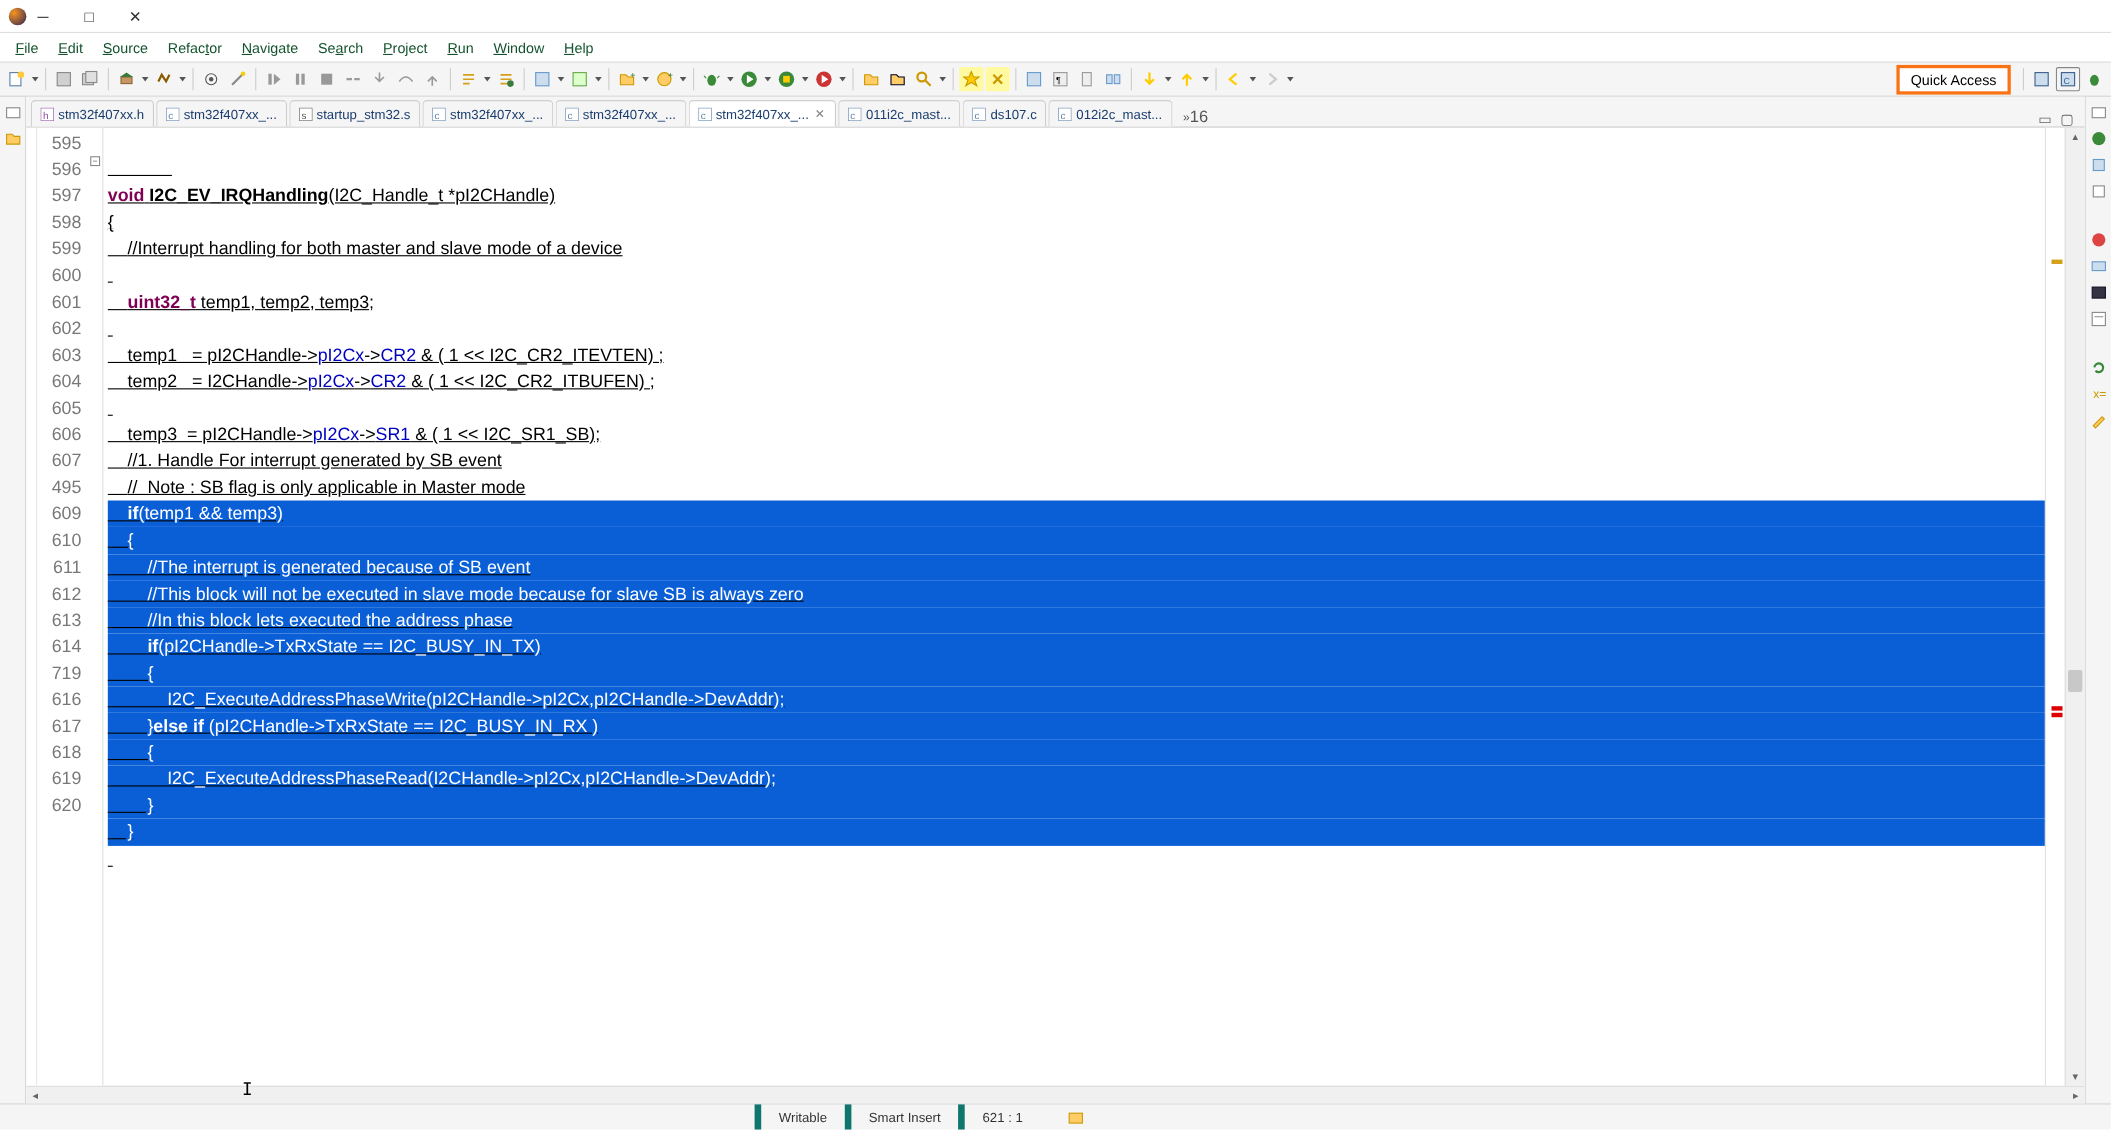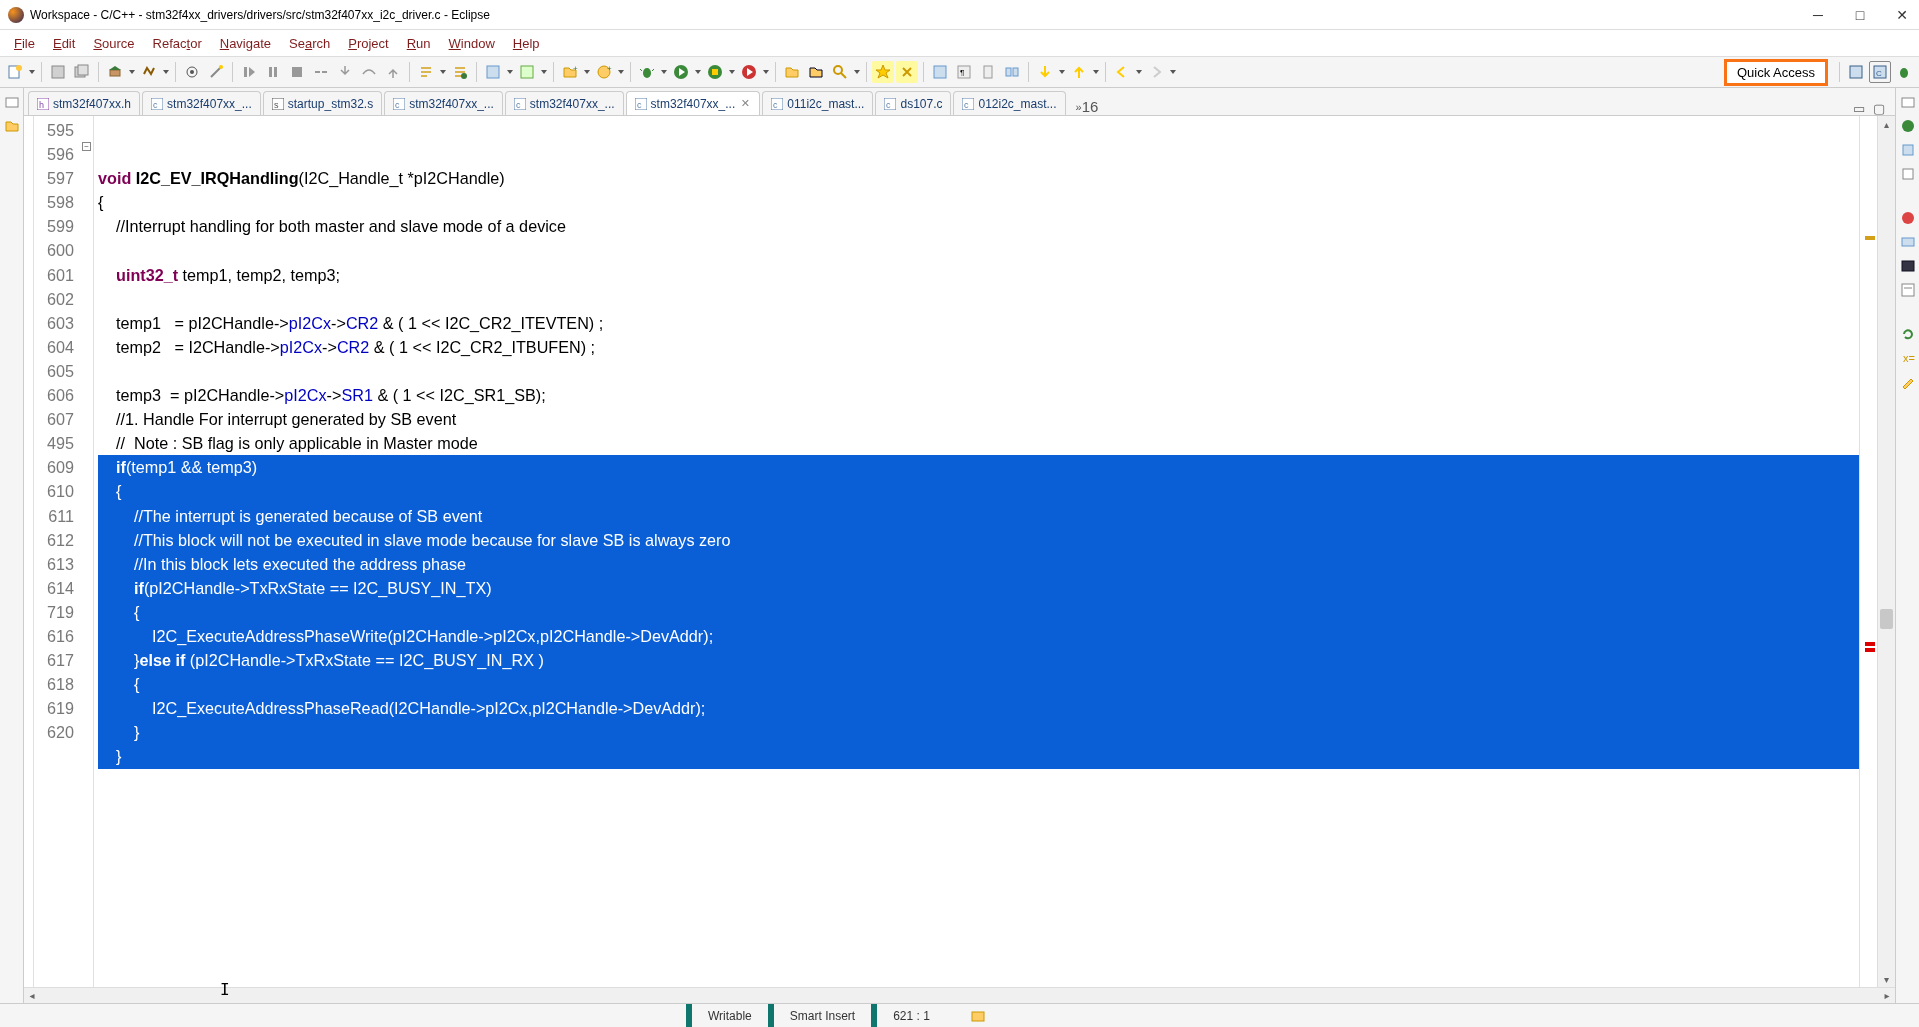--- a/index.html
+++ b/index.html
@@ -7,21 +7,21 @@
 
 
 .titlebar { height: 30px; background: #fff; display: flex; align-items: center; padding: 0 8px; border-bottom: 1px solid #ddd; }
 .titlebar .logo { width: 16px; height: 16px; border-radius: 50%; background: radial-gradient(circle at 30% 30%, #f7941e, #2c2255); margin-right: 6px; }
 .titlebar .title { flex: 1; color: #000; font-size: 12px; }
 .titlebar .winbtns { display: flex; gap: 24px; }
 .titlebar .winbtn { width: 18px; height: 18px; display: flex; align-items: center; justify-content: center; color: #333; font-size: 14px; cursor: default; }
 
 
 .menubar { height: 26px; background: #fff; display: flex; align-items: center; padding: 0 6px; gap: 2px; }
-.menubar .mitem { padding: 3px 8px; font-size: 13px; color: #7f1d1d; }
+.menubar .mitem { padding: 3px 8px; font-size: 13px; color: #14532d; }
 .menubar .mitem u { text-decoration: underline; }
 
 
 .toolbar { height: 32px; background: #f5f5f5; border-top: 1px solid #ddd; border-bottom: 1px solid #ccc; display: flex; align-items: center; padding: 0 4px; gap: 2px; }
 .toolbar .tbtn { width: 22px; height: 22px; display: flex; align-items: center; justify-content: center; border-radius: 2px; position: relative; }
 .toolbar .tbtn svg { width: 16px; height: 16px; }
 .toolbar .sep { width: 1px; height: 20px; background: #ccc; margin: 0 3px; }
 .toolbar .dd { width: 8px; display: flex; align-items: center; justify-content: center; }
 .toolbar .dd::after { content: ""; border-left: 3px solid transparent; border-right: 3px solid transparent; border-top: 4px solid #555; }
 .toolbar .spacer { flex: 1; }
@@ -44,21 +44,21 @@
 .tabs .tabextra { margin-left: 8px; font-size: 11px; color: #555; display: flex; align-items: center; }
 .tabs .tabextra sub { font-size: 15px; }
 .tabs .tabright { margin-left: auto; display: flex; gap: 6px; padding-right: 8px; }
 .tabs .tabright .ticon2 { width: 14px; height: 14px; color: #666; }
 
 
 .codewrap { flex: 1; display: flex; overflow: hidden; position: relative; }
 .coderuler { width: 10px; background: #fff; border-right: 1px solid #e0e0e0; }
 .linenos { width: 46px; background: #fff; text-align: right; padding-right: 6px; font-family: Consolas, "Courier New", monospace; font-size: 16.2px; line-height: 24.1px; color: #787878; user-select: none; padding-top: 2px; }
 .linenos .ln { height: 24.1px; text-align: right; }
-.code { flex: 1; font-family: Consolas, "Courier New", monospace; font-size: 16.2px; line-height: 24.1px; white-space: pre; padding-top: 2px; position: relative; padding-left: 4px; }
+.code { flex: 1; font-family: Consolas, "Courier New", monospace; font-size: 16.2px; line-height: 24.1px; white-space: pre; padding-top: 2px; position: relative; padding-left: 4px; text-decoration: underline; }
 .codeline { height: 24.1px; }
 .codeline.sel { background: #0a5fd7; color: #fff; }
 .codeline.sel .kw, .codeline.sel .cm, .codeline.sel .fld, .codeline.sel .str { color: #fff; }
 .kw { color: #7f0055; font-weight: bold; }
 .cm { color: #000000; }
 .fn { color: #000; font-weight: bold; }
 .fld { color: #0000c0; }
 
 .foldcol { width: 14px; background: #fff; border-right: 1px solid #e0e0e0; position: relative; }
 .foldmark { position: absolute; left: 2px; width: 9px; height: 9px; border: 1px solid #888; font-size: 8px; line-height: 7px; text-align: center; color: #555; }
@@ -79,21 +79,20 @@
 .statusbar .cell { padding: 0 16px; border-left: 6px solid #0f766e; height: 100%; display: flex; align-items: center; }
 .statusbar .sbleft { width: 686px; }
 .statusbar .sbicon { width: 16px; height: 16px; margin-left: 24px; }
 .statusbar .sbright { flex: 1; }
 </style>
 </head>
 <body>
 
 <div class="titlebar">
   <div class="logo"></div>
-  <div class="title">Workspace - C/C++ - stm32f4xx_drivers/drivers/src/stm32f407xx_i2c_driver.c - Eclipse</div>
   <div class="winbtns">
     <div class="winbtn">─</div>
     <div class="winbtn">□</div>
     <div class="winbtn">✕</div>
   </div>
 </div>
 
 <div class="menubar">
   <div class="mitem"><u>F</u>ile</div>
   <div class="mitem"><u>E</u>dit</div>

